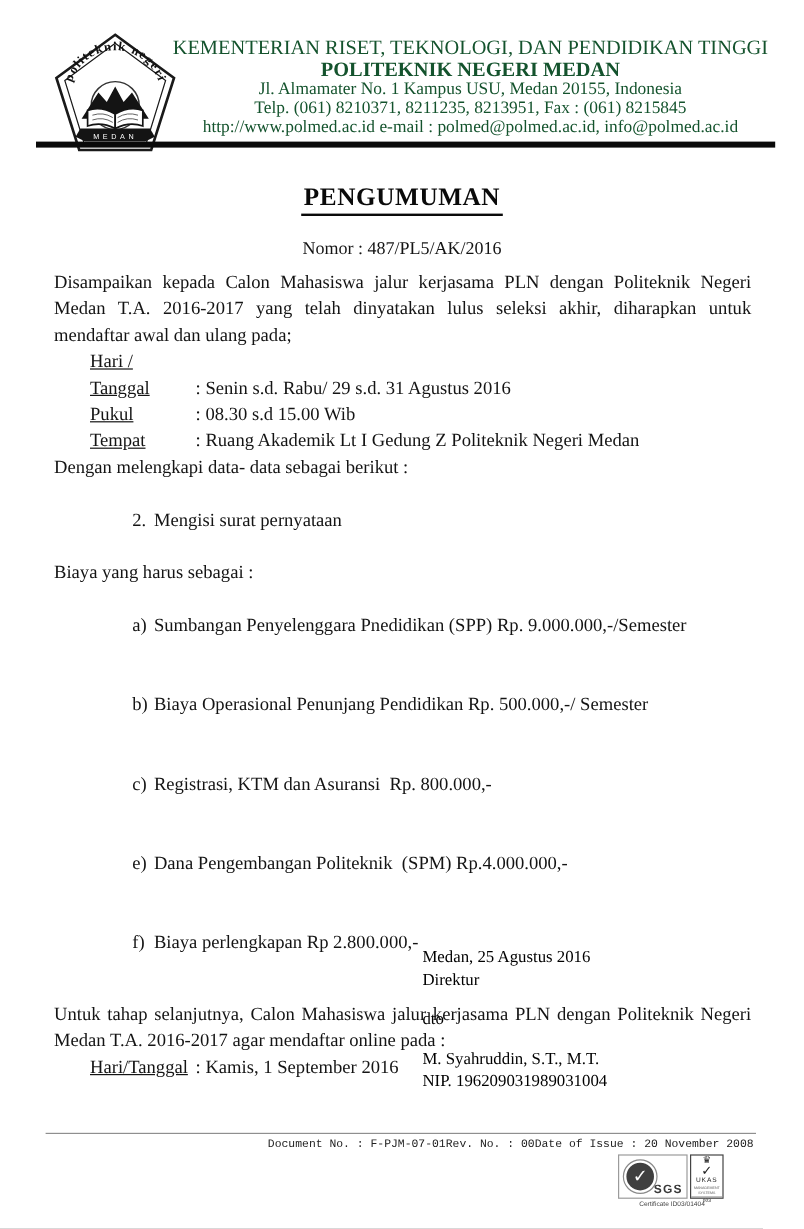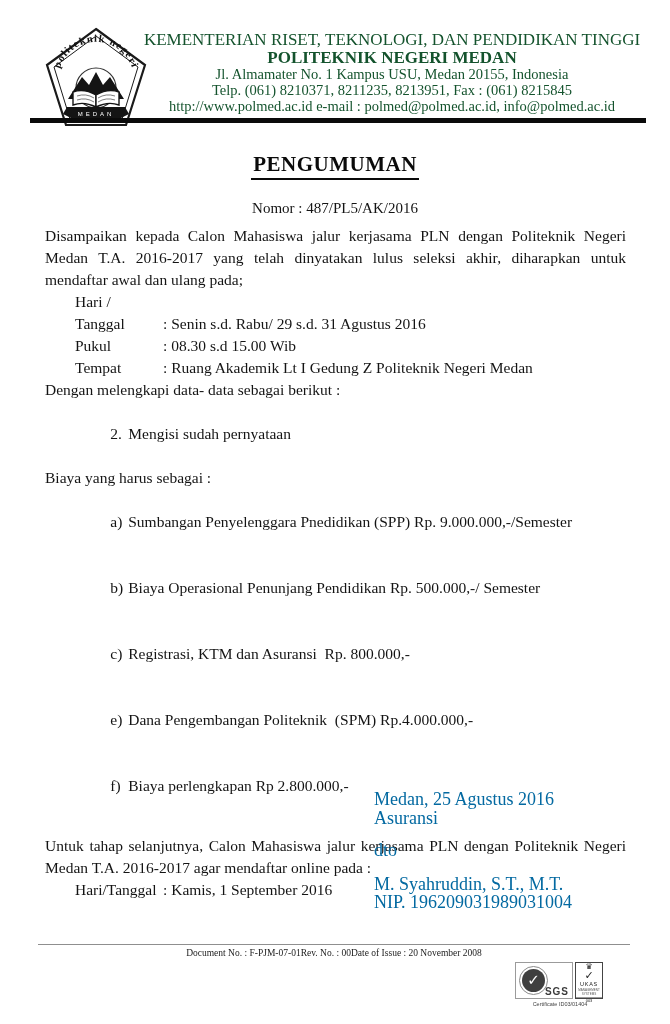--- a/index.html
+++ b/index.html
@@ -26,34 +26,34 @@
     border-bottom:2.5px solid #0a0a0a; padding:0 2px 1px 2px; color:#0a0a0a;text-align:center;
   }
   .doc-number { font-size:15px; margin-top:20px; color:#141414; }
   
   .body-block {
     position:absolute; top:225px; left:45px; right:44px;
     font-size:15.5px; line-height:22px; color:#141414;
   }
   .para { text-align:justify; }
   .sched-row { padding-left:30px; }
-  .sched-label { display:inline-block; width:88px; }
+  .sched-label { display:inline-block; width:88px;text-decoration:underline; }
   .list-row { padding-left:42px; white-space:pre-wrap; }
   .list-marker { display:inline-block; width:18px; white-space:normal; }
   .gap-s { height:16px; }
   
-  .sig-block { position:absolute; left:374px; top:790px; font-size:18px; line-height:18.5px; color:#0369a1; }
+  .sig-block { position:absolute; left:352px; top:790px; font-size:14px; line-height:18.5px; color:#000000; }
   .sig-dto { margin-top:14px; }
   .sig-name { margin-top:15px; }
   
   .footer-rule { position:absolute; left:38px; right:40px; top:944px; border-top:1.5px solid #8f8f8f; }
   .footer-row {
     position:absolute; left:40px; right:42px; top:948px;
-    display:flex; justify-content:center;
-    font-family:Liberation Serif, serif; font-size:9.5px; color:#222;
+    display:flex; justify-content:flex-end;
+    font-family:Liberation Mono, monospace; font-size:9.5px; color:#222;
   }
   .certs { position:absolute; left:515px; top:962px; width:90px; }
   .cert-boxes { display:flex; gap:2px; align-items:stretch; }
   .sgs-box { position:relative; width:58px; height:37px; background:#fff; border:1px solid #9b9b9b; }
   .sgs-ring { position:absolute; left:3px; top:3px; width:29px; height:29px; border:1px solid #8a8a8a; border-radius:50%; }
   .sgs-circle {
     position:absolute; left:6px; top:6px; width:23px; height:23px; border-radius:50%;
     background:#3f3f3f; color:#fff; font-size:15px; line-height:23px; text-align:center;
     font-family:"DejaVu Sans", sans-serif;
   }
@@ -116,21 +116,21 @@
     </div>
     <div class="sched-row">
       <span class="sched-label">Pukul</span><span>: 08.30 s.d 15.00 Wib</span>
     </div>
     <div class="sched-row">
       <span class="sched-label">Tempat</span><span>: Ruang Akademik Lt I Gedung Z Politeknik Negeri Medan</span>
     </div>
 
     <div>Dengan melengkapi data- data sebagai berikut :</div>
     <div class="list-row">
-      <span class="list-marker">2.</span><span>Mengisi sudah pernyataan</span>
+      <span class="list-marker">2.</span><span>Mengisi surat pernyataan</span>
     </div>
 
     <div>Biaya yang harus sebagai :</div>
     <div class="list-row">
       <span class="list-marker">a)</span><span>Sumbangan Penyelenggara Pnedidikan (SPP) Rp. 9.000.000,-/Semester</span>
     </div>
     <div class="list-row">
       <span class="list-marker">b)</span><span>Biaya Operasional Penunjang Pendidikan Rp. 500.000,-/ Semester</span>
     </div>
     <div class="list-row">
@@ -147,21 +147,21 @@
     <div class="para">Untuk tahap selanjutnya, Calon Mahasiswa jalur kerjasama PLN dengan Politeknik Negeri Medan T.A. 2016-2017 agar mendaftar online pada :</div>
 
     <div class="sched-row">
       <span class="sched-label">Hari/Tanggal</span><span>: Kamis, 1 September 2016</span>
     </div>
 
   </div>
 
   <div class="sig-block">
     <div>Medan, 25 Agustus 2016</div>
-    <div>Asuransi</div>
+    <div>Direktur</div>
     <div class="sig-dto">dto</div>
     <div class="sig-name">M. Syahruddin, S.T., M.T.</div>
     <div>NIP. 196209031989031004</div>
   </div>
 
   <div class="footer-rule"></div>
   <div class="footer-row">
     <span>Document No. : F-PJM-07-01</span>
     <span>Rev. No. : 00</span>
     <span>Date of Issue : 20 November 2008</span>

